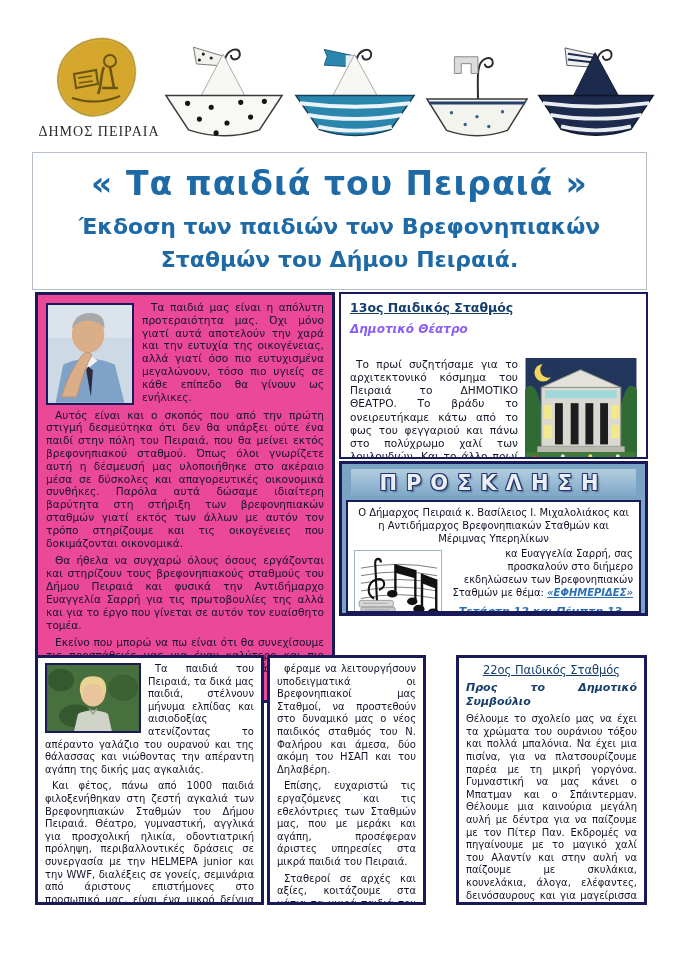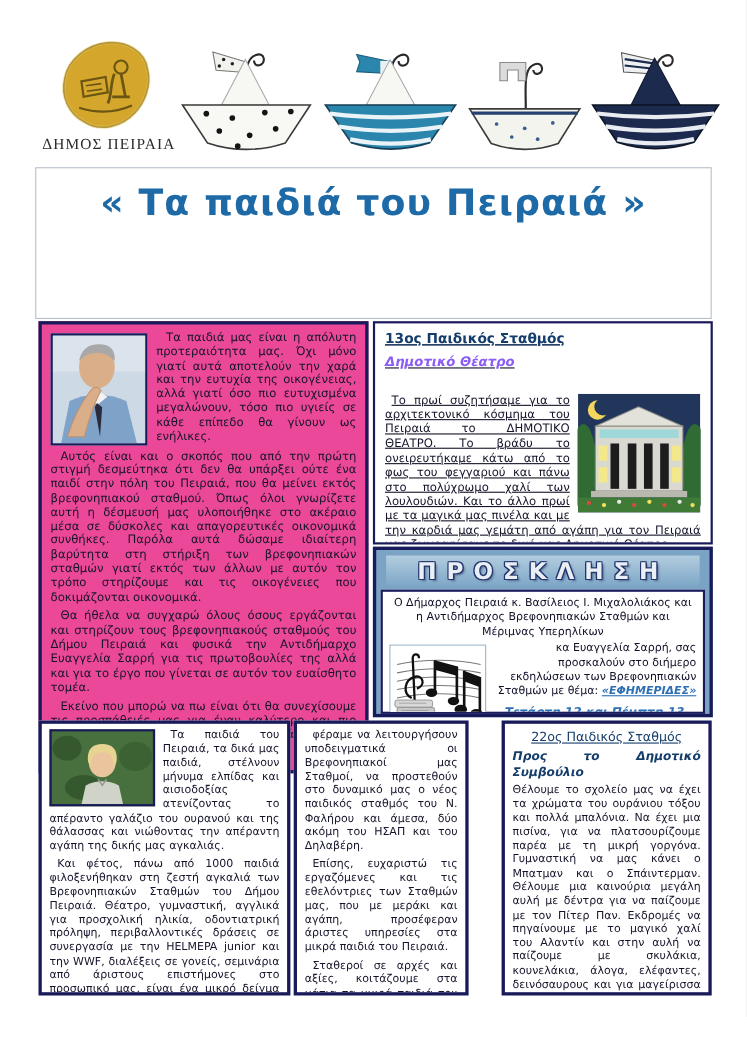--- a/index.html
+++ b/index.html
@@ -27,21 +27,21 @@
   .page-subtitle { font-size:22px; font-weight:bold; color:#1d6aa7; line-height:1.5; margin-top:7px; }
   
   .mayor-box { position:absolute; left:35px; top:292px; width:300px; height:411px;
     background:#ec4899; border:3px solid #191a5a; padding:6px 8px;
     font-size:10.6px; line-height:1.21; text-align:justify; overflow:hidden; }
   .mayor-photo { float:left; width:88px; height:102px; border:2px solid #191a5a;
     margin:2px 8px 2px 0; background:#cdd9e4; }
   .mayor-box p { margin-bottom:5px; text-indent:9px; }
   
   .right-col { position:absolute; left:339px; top:292px; width:309px; }
-  .station13 { border:2px solid #191a5a; background:#fff; padding:6px 9px; height:203px; overflow:hidden;text-decoration:underline; }
+  .station13 { border:2px solid #191a5a; background:#fff; padding:6px 9px; height:167px; overflow:hidden; }
   .s13-heading { font-size:12.5px; font-weight:bold; text-decoration:underline;
     color:#143d6b; margin-bottom:7px; }
   .s13-sub { font-size:12px; font-weight:bold; font-style:italic; color:#8b5cf6; margin-bottom:22px; }
   .theatre-img { float:right; width:112px; height:108px; margin:0 0 4px 7px; }
   .station13 p { font-size:10.6px; line-height:1.24; text-align:justify; margin-bottom:6px; text-indent:6px; }
   
   .inv-box { margin-top:2px; border:3px solid #191a5a; background:#7ba3c4; padding:4px; height:155px; overflow:hidden; }
   .inv-banner { height:27px; margin:1px 5px 4px; background:linear-gradient(#b3cddf,#7fa8c8);
     display:flex; align-items:center; justify-content:center; }
   .inv-banner span { font-size:21px; font-weight:bold; letter-spacing:9px; color:#e9eff4;
@@ -136,20 +136,24 @@
       <path d="M64,16 L88,60 L42,60 Z" fill="#1c2b4d" stroke="#10182e" stroke-width="1"></path>
       <path d="M6,60 L124,60 L101,95 Q65,107 29,95 Z" fill="#1c2b4d" stroke="#0e1526" stroke-width="1.5"></path>
       <path d="M10,68 Q65,75 120,68" stroke="#e9edf2" stroke-width="4" fill="none"></path>
       <path d="M18,80 Q65,88 112,80" stroke="#e9edf2" stroke-width="4" fill="none"></path>
       <path d="M29,92 Q65,100 101,92" stroke="#e9edf2" stroke-width="4" fill="none"></path>
     </svg>
   </div>
 
   <div class="masthead">
     <div class="page-title">« Τα παιδιά του Πειραιά »</div>
+    <div class="page-subtitle">
+      <div>Έκδοση των παιδιών των Βρεφονηπιακών</div>
+      <div>Σταθμών του Δήμου Πειραιά.</div>
+    </div>
   </div>
 
   <div class="mayor-box">
     <svg class="mayor-photo" viewBox="0 0 88 102">
       <rect width="88" height="102" fill="#cdd9e4"></rect>
       <rect y="0" width="88" height="34" fill="#dbe4ec"></rect>
       <ellipse cx="42" cy="30" rx="17" ry="20" fill="#d9ae88"></ellipse>
       <path d="M25,24 Q28,8 44,8 Q60,8 59,24 Q52,16 42,16 Q32,16 25,24 Z" fill="#a8a8a8"></path>
       <path d="M8,102 L16,62 Q42,50 70,62 L80,102 Z" fill="#7fa3c8"></path>
       <path d="M34,58 L42,66 L52,58 L46,54 L38,54 Z" fill="#f2f2f2"></path>

